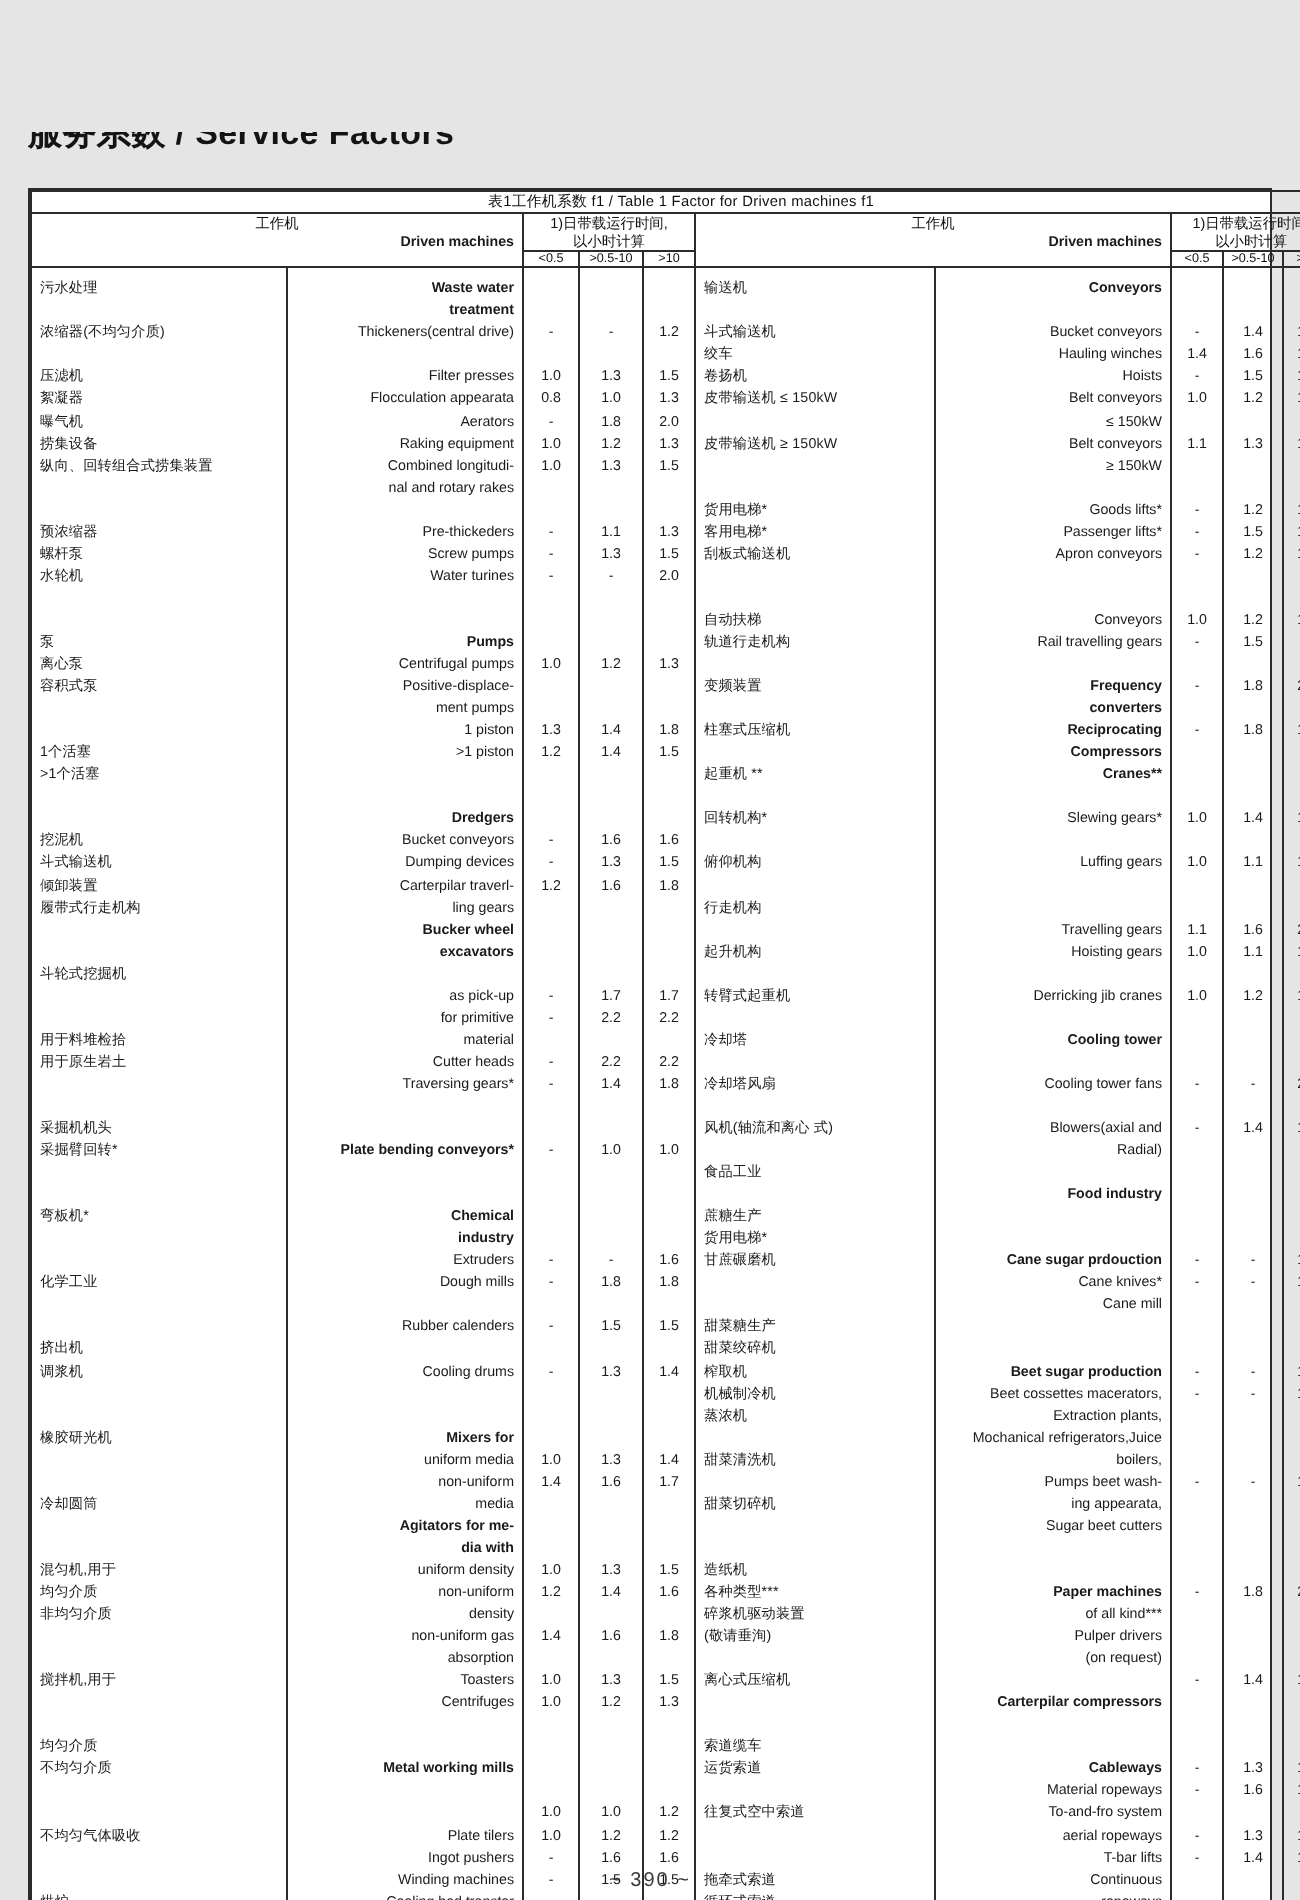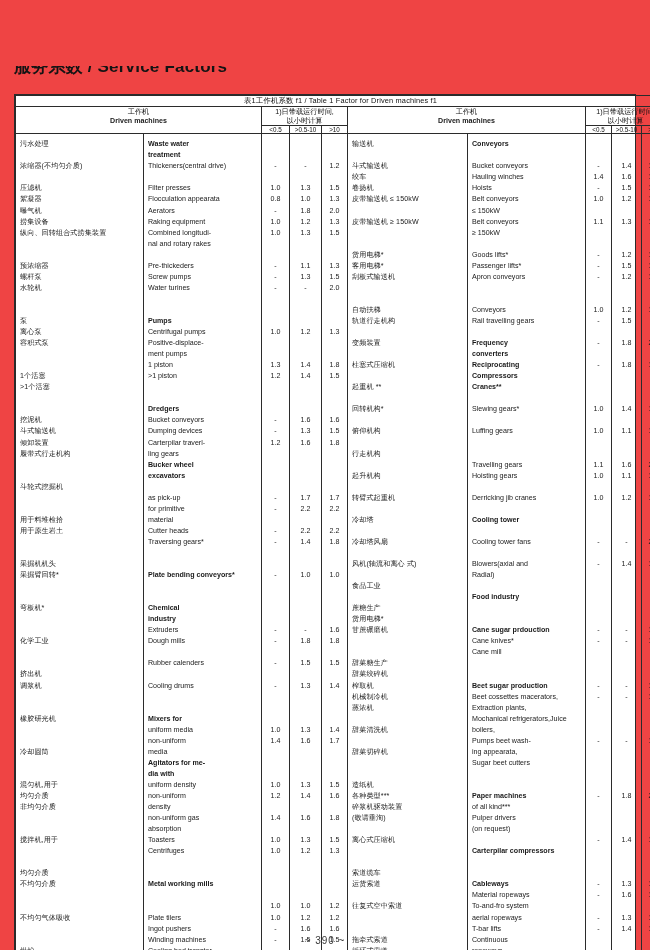--- a/index.html
+++ b/index.html
@@ -6,21 +6,21 @@
   body{
     width:650px;height:950px;
     background:#fbfbf9;
     font-family:"Liberation Sans","DejaVu Sans",sans-serif;
     color:#1b1b1b;
     overflow:hidden;
     position:relative;
   }
   .page{
     position:absolute;inset:0;
-    background:#ef4444;
+    background:#e5e5e5;
   }
   
   .page-heading{
     position:absolute;
     left:14px;top:66px;
     height:18px;width:300px;
     overflow:hidden;
     font-size:17px;
     font-weight:bold;
     color:#141414;
@@ -77,21 +77,21 @@
     line-height:1.15;
   }
   .cn, .en{
     font-size:7.1px;
     line-height:11.05px;
     color:#1a1a1a;
     padding:0 4px;
     white-space:pre-line;
   }
   .cn{letter-spacing:.1px;}
-  .en{letter-spacing:0;}
+  .en{letter-spacing:0;text-align:right;}
   .num{
     font-size:7.1px;
     line-height:11.05px;
     text-align:center;
     color:#1a1a1a;
     white-space:pre-line;
   }
   .b{font-weight:bold;}
   .footer{
     position:absolute;

